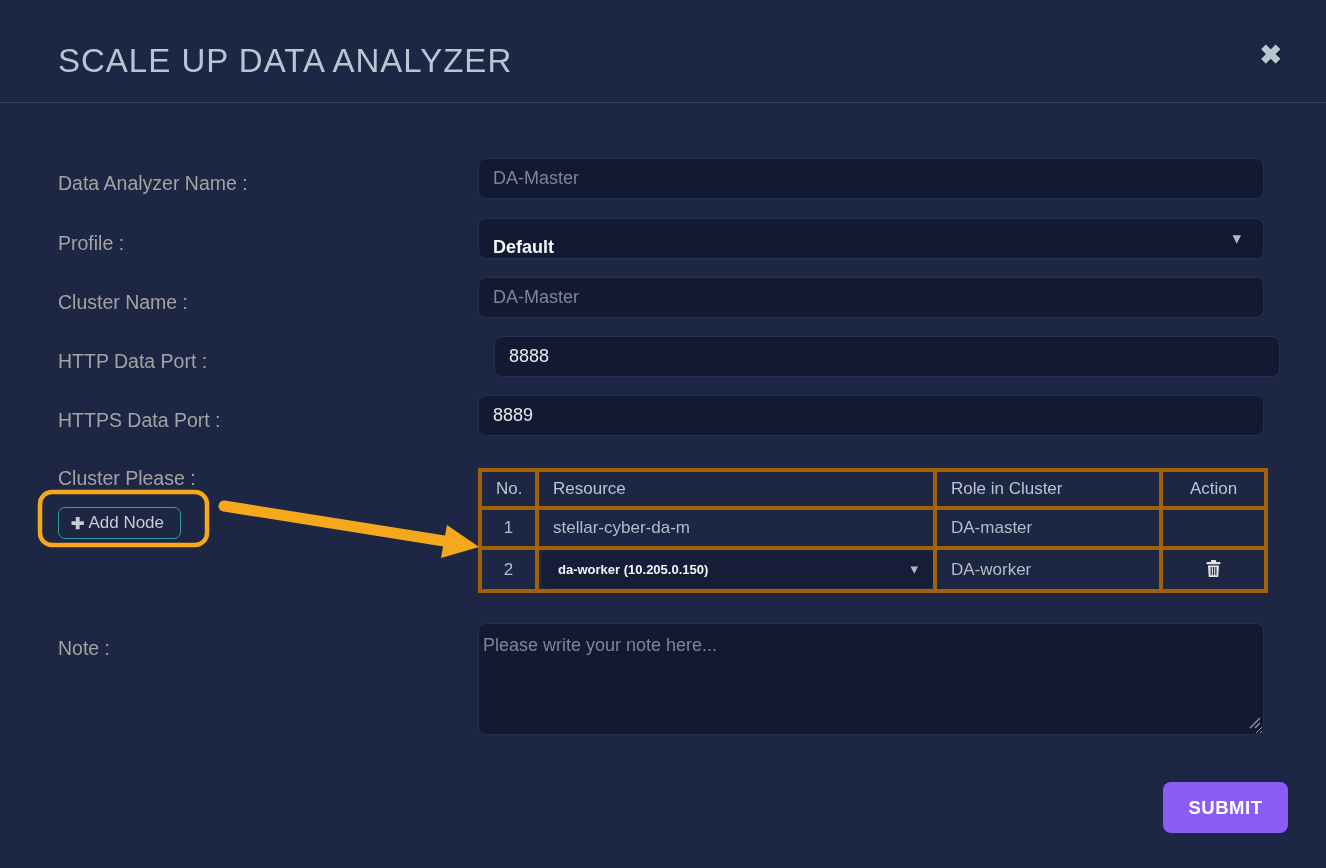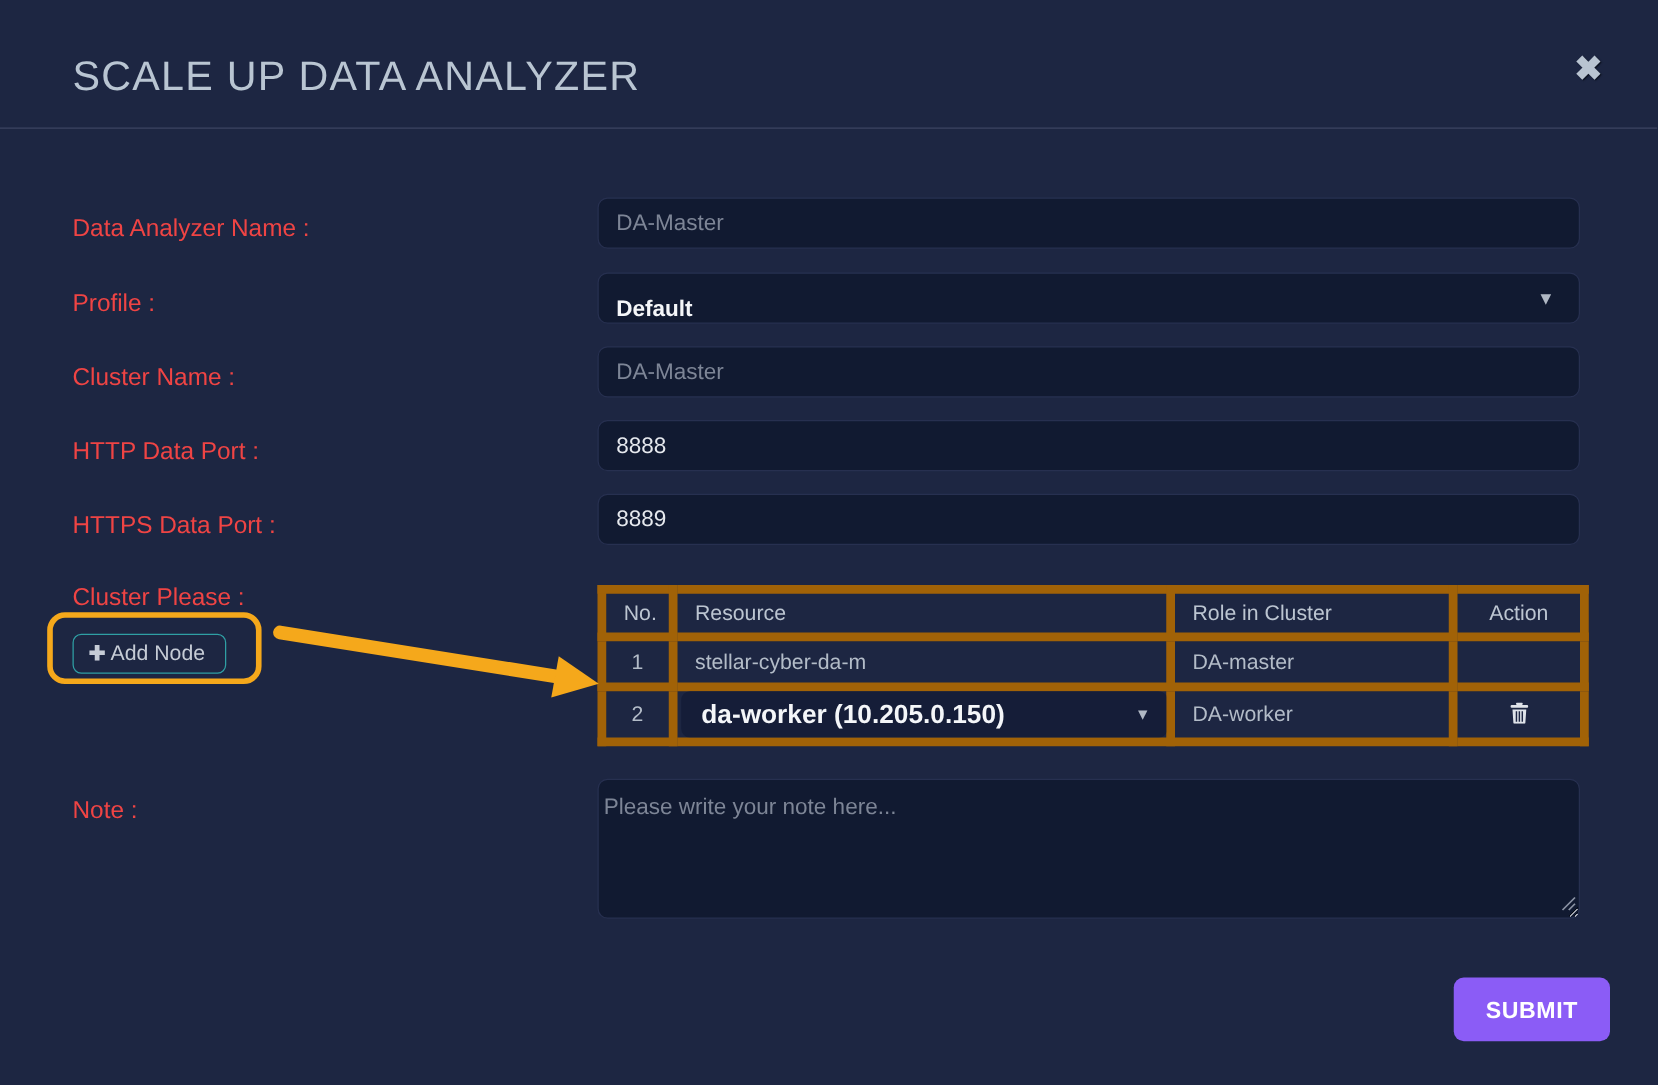--- a/index.html
+++ b/index.html
@@ -24,21 +24,21 @@
     position: absolute; right: 44px; top: 42px;
     background: none; border: none; cursor: pointer;
     font-size: 27px; font-weight: bold; color: #b9c4d1;
     text-shadow: 1px 1px 1px #0c1220;
     line-height: 1;
   }
 
   
   .field-label {
     position: absolute; left: 58px;
-    font-size: 19.5px; color: #ef4444; line-height: 22px; white-space: nowrap;
+    font-size: 19.5px; color: #a3a3a3; line-height: 22px; white-space: nowrap;
   }
   .text-input, .select-box, .note-area {
     position: absolute; left: 478px; width: 786px;
     background: #111a31; border: 1px solid #273050; border-radius: 8px;
     font-family: "Liberation Sans", sans-serif;
     color: #e6e9ee; font-size: 18px; padding: 0 14px;
     outline: none;
   }
   .text-input { height: 41px; }
   .text-input::placeholder { color: #7d8596; opacity: 1; }
@@ -52,40 +52,40 @@
     color: #b0b8c4; font-size: 17px;
   }
 
   
   .nodes-table {
     position: absolute; left: 478px; top: 468px; width: 786px;
     border-collapse: collapse; table-layout: fixed;
     font-size: 17px; color: #b3bcc8;
   }
   .nodes-table th, .nodes-table td {
-    border: 7px solid #a16207; font-weight: 400; text-align: left;
+    border: 4px solid #a16207; font-weight: 400; text-align: left;
     padding: 0 14px; white-space: nowrap; overflow: hidden;
   }
   .nodes-table th { height: 38px; color: #bcc5d1; }
   .nodes-table td { height: 40px; }
   .row-2 td { height: 43px; }
   .col-no   { width: 57px;  text-align: center !important; }
   .col-res  { width: 398px; }
   .col-role { width: 226px; }
   .col-act  { width: 105px; text-align: center !important; }
   td.col-no, th.col-no { text-align: center; }
   th.col-act, td.col-act { text-align: center; }
 
   .row-select {
     display: flex; align-items: center; position: relative;
     background: #151d38; border-radius: 7px; height: 37px;
     margin: 0 -4px 0 0; padding: 0 30px 0 16px; cursor: pointer;
   }
   .row-select .select-value {
-    color: #f4f6f9; font-weight: 700; font-size: 21px;
+    color: #f4f6f9; font-weight: 700; font-size: 13px;
   }
   .row-select .select-caret { right: 16px; font-size: 15px; }
 
   .trash-btn {
     background: none; border: none; cursor: pointer; color: #dfe3e9;
     padding: 2px 4px; line-height: 0;
   }
 
   
   .add-node-btn {
@@ -133,21 +133,21 @@
 <div class="field-label" style="top:232px">Profile :</div>
 <div class="select-box" style="top:218px">
   <span class="select-value">Default</span>
   <span class="select-caret">▾</span>
 </div>
 
 <div class="field-label" style="top:291px">Cluster Name :</div>
 <input class="text-input" style="top: 277px;" type="text" placeholder="DA-Master">
 
 <div class="field-label" style="top:350px">HTTP Data Port :</div>
-<input class="text-input" style="top: 336px;" type="text" value="8888">
+<input class="text-input" style="top: 336px; margin-left: 16px;" type="text" value="8888">
 
 <div class="field-label" style="top:409px">HTTPS Data Port :</div>
 <input class="text-input" style="top: 395px;" type="text" value="8889">
 
 <div class="field-label" style="top:467px">Cluster Please :</div>
 
 <button class="add-node-btn">
   <span class="plus-ic">✚</span>
   <span>Add Node</span>
 </button>

